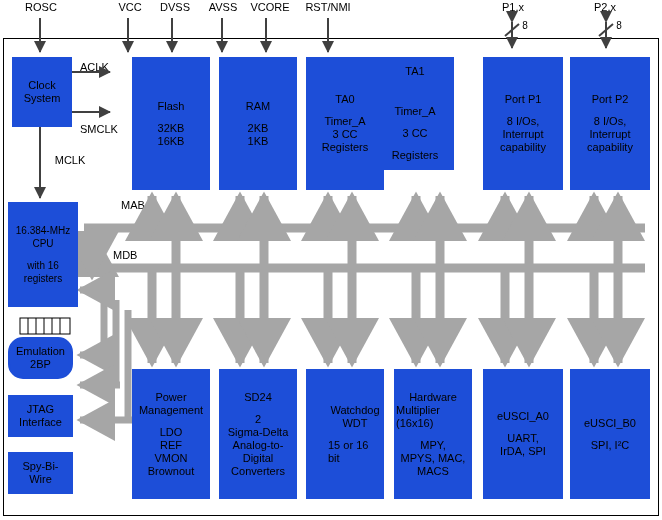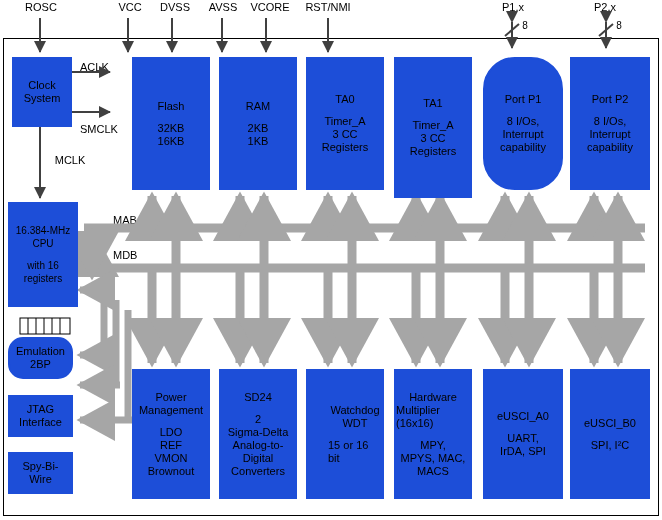--- a/index.html
+++ b/index.html
@@ -82,21 +82,21 @@
   <div class="pin-label" style="left:243px; top:2px; width:54px;">VCORE</div>
   <div class="pin-label" style="left:296px; top:2px; width:64px;">RST/NMI</div>
   <div class="pin-label" style="left:493px; top:2px; width:40px;">P1.x</div>
   <div class="pin-label" style="left:585px; top:2px; width:40px;">P2.x</div>
   <div class="pin-label small" style="left:518px; top:20px; width:14px;">8</div>
   <div class="pin-label small" style="left:612px; top:20px; width:14px;">8</div>
 
   <div class="pin-label" style="left:80px; top:62px; width:46px; text-align:left;">ACLK</div>
   <div class="pin-label" style="left:80px; top:124px; width:56px; text-align:left;">SMCLK</div>
   <div class="pin-label" style="left:46px; top:155px; width:48px; text-align:center;">MCLK</div>
-  <div class="pin-label" style="left:113px; top:215px; width:40px; text-align:left;">MAB</div>
+  <div class="pin-label" style="left:113px; top:200px; width:40px; text-align:center;">MAB</div>
   <div class="pin-label" style="left:113px; top:250px; width:40px; text-align:left;">MDB</div>
 
   <svg class="layer">
     <defs>
       <marker id="pinArrow" markerWidth="7" markerHeight="7" refX="5.5" refY="3" orient="auto">
         <path d="M0,0 L6,3 L0,6 z" fill="#404040"></path>
       </marker>
       <marker id="pinArrowUp" markerWidth="7" markerHeight="7" refX="5.5" refY="3" orient="auto">
         <path d="M0,0 L6,3 L0,6 z" fill="#404040"></path>
       </marker>
@@ -189,22 +189,22 @@
 
   <div class="blk" style="left:12px; top:57px; width:60px; height:70px;"><span class="t">Clock</span><span class="t">System</span></div>
   <div class="blk" style="left:8px; top:202px; width:70px; height:105px; font-size:10px;"><span class="t">16.384-MHz</span><span class="t">CPU</span><span class="gap"></span><span class="t">with 16</span><span class="t">registers</span></div>
   <div class="blk" style="left:8px; top:337px; width:65px; height:42px;border-radius:15px;"><span class="t">Emulation</span><span class="t">2BP</span></div>
   <div class="blk" style="left:8px; top:395px; width:65px; height:42px;"><span class="t">JTAG</span><span class="t">Interface</span></div>
   <div class="blk" style="left:8px; top:452px; width:65px; height:42px;"><span class="t">Spy-Bi-</span><span class="t">Wire</span></div>
 
   <div class="blk" style="left:132px; top:57px; width:78px; height:133px;"><span class="t">Flash</span><span class="gap"></span><span class="t">32KB</span><span class="t">16KB</span></div>
   <div class="blk" style="left:219px; top:57px; width:78px; height:133px;"><span class="t">RAM</span><span class="gap"></span><span class="t">2KB</span><span class="t">1KB</span></div>
   <div class="blk" style="left:306px; top:57px; width:78px; height:133px;"><span class="t">TA0</span><span class="gap"></span><span class="t">Timer_A</span><span class="t">3 CC</span><span class="t">Registers</span></div>
-  <div class="blk" style="left:394px; top:57px; width:78px; height:141px;"><span class="t">TA1</span><span class="gap"></span><span class="t">Timer_A</span><span class="t">3 CC</span><span class="t">Registers</span></div>
-  <div class="blk" style="left:483px; top:57px; width:80px; height:133px;border-radius:32px;"><span class="t">Port P1</span><span class="gap"></span><span class="t">8 I/Os,</span><span class="t">Interrupt</span><span class="t">capability</span></div>
+  <div class="blk" style="left:376px; top:57px; width:78px; height:113px;gap:9px;"><span class="t">TA1</span><span class="gap"></span><span class="t">Timer_A</span><span class="t">3 CC</span><span class="t">Registers</span></div>
+  <div class="blk" style="left:483px; top:57px; width:80px; height:133px;"><span class="t">Port P1</span><span class="gap"></span><span class="t">8 I/Os,</span><span class="t">Interrupt</span><span class="t">capability</span></div>
   <div class="blk" style="left:570px; top:57px; width:80px; height:133px;"><span class="t">Port P2</span><span class="gap"></span><span class="t">8 I/Os,</span><span class="t">Interrupt</span><span class="t">capability</span></div>
 
   <div class="blk" style="left:132px; top:369px; width:78px; height:130px;"><span class="t">Power</span><span class="t">Management</span><span class="gap"></span><span class="t">LDO</span><span class="t">REF</span><span class="t">VMON</span><span class="t">Brownout</span></div>
   <div class="blk" style="left:219px; top:369px; width:78px; height:130px;"><span class="t">SD24</span><span class="gap"></span><span class="t">2</span><span class="t">Sigma-Delta</span><span class="t">Analog-to-</span><span class="t">Digital</span><span class="t">Converters</span></div>
   <div class="blk" style="left:306px; top:369px; width:78px; height:130px;padding-left:20px;"><span class="t">Watchdog</span><span class="t">WDT</span><span class="gap"></span><span class="t">15 or 16 bit</span></div>
   <div class="blk" style="left:394px; top:369px; width:78px; height:130px;"><span class="t">Hardware</span><span class="t">Multiplier (16x16)</span><span class="gap"></span><span class="t">MPY,</span><span class="t">MPYS, MAC,</span><span class="t">MACS</span></div>
   <div class="blk" style="left:483px; top:369px; width:80px; height:130px;"><span class="t">eUSCI_A0</span><span class="gap"></span><span class="t">UART,</span><span class="t">IrDA, SPI</span></div>
   <div class="blk" style="left:570px; top:369px; width:80px; height:130px;"><span class="t">eUSCI_B0</span><span class="gap"></span><span class="t">SPI, I²C</span></div>
 
 </div>

